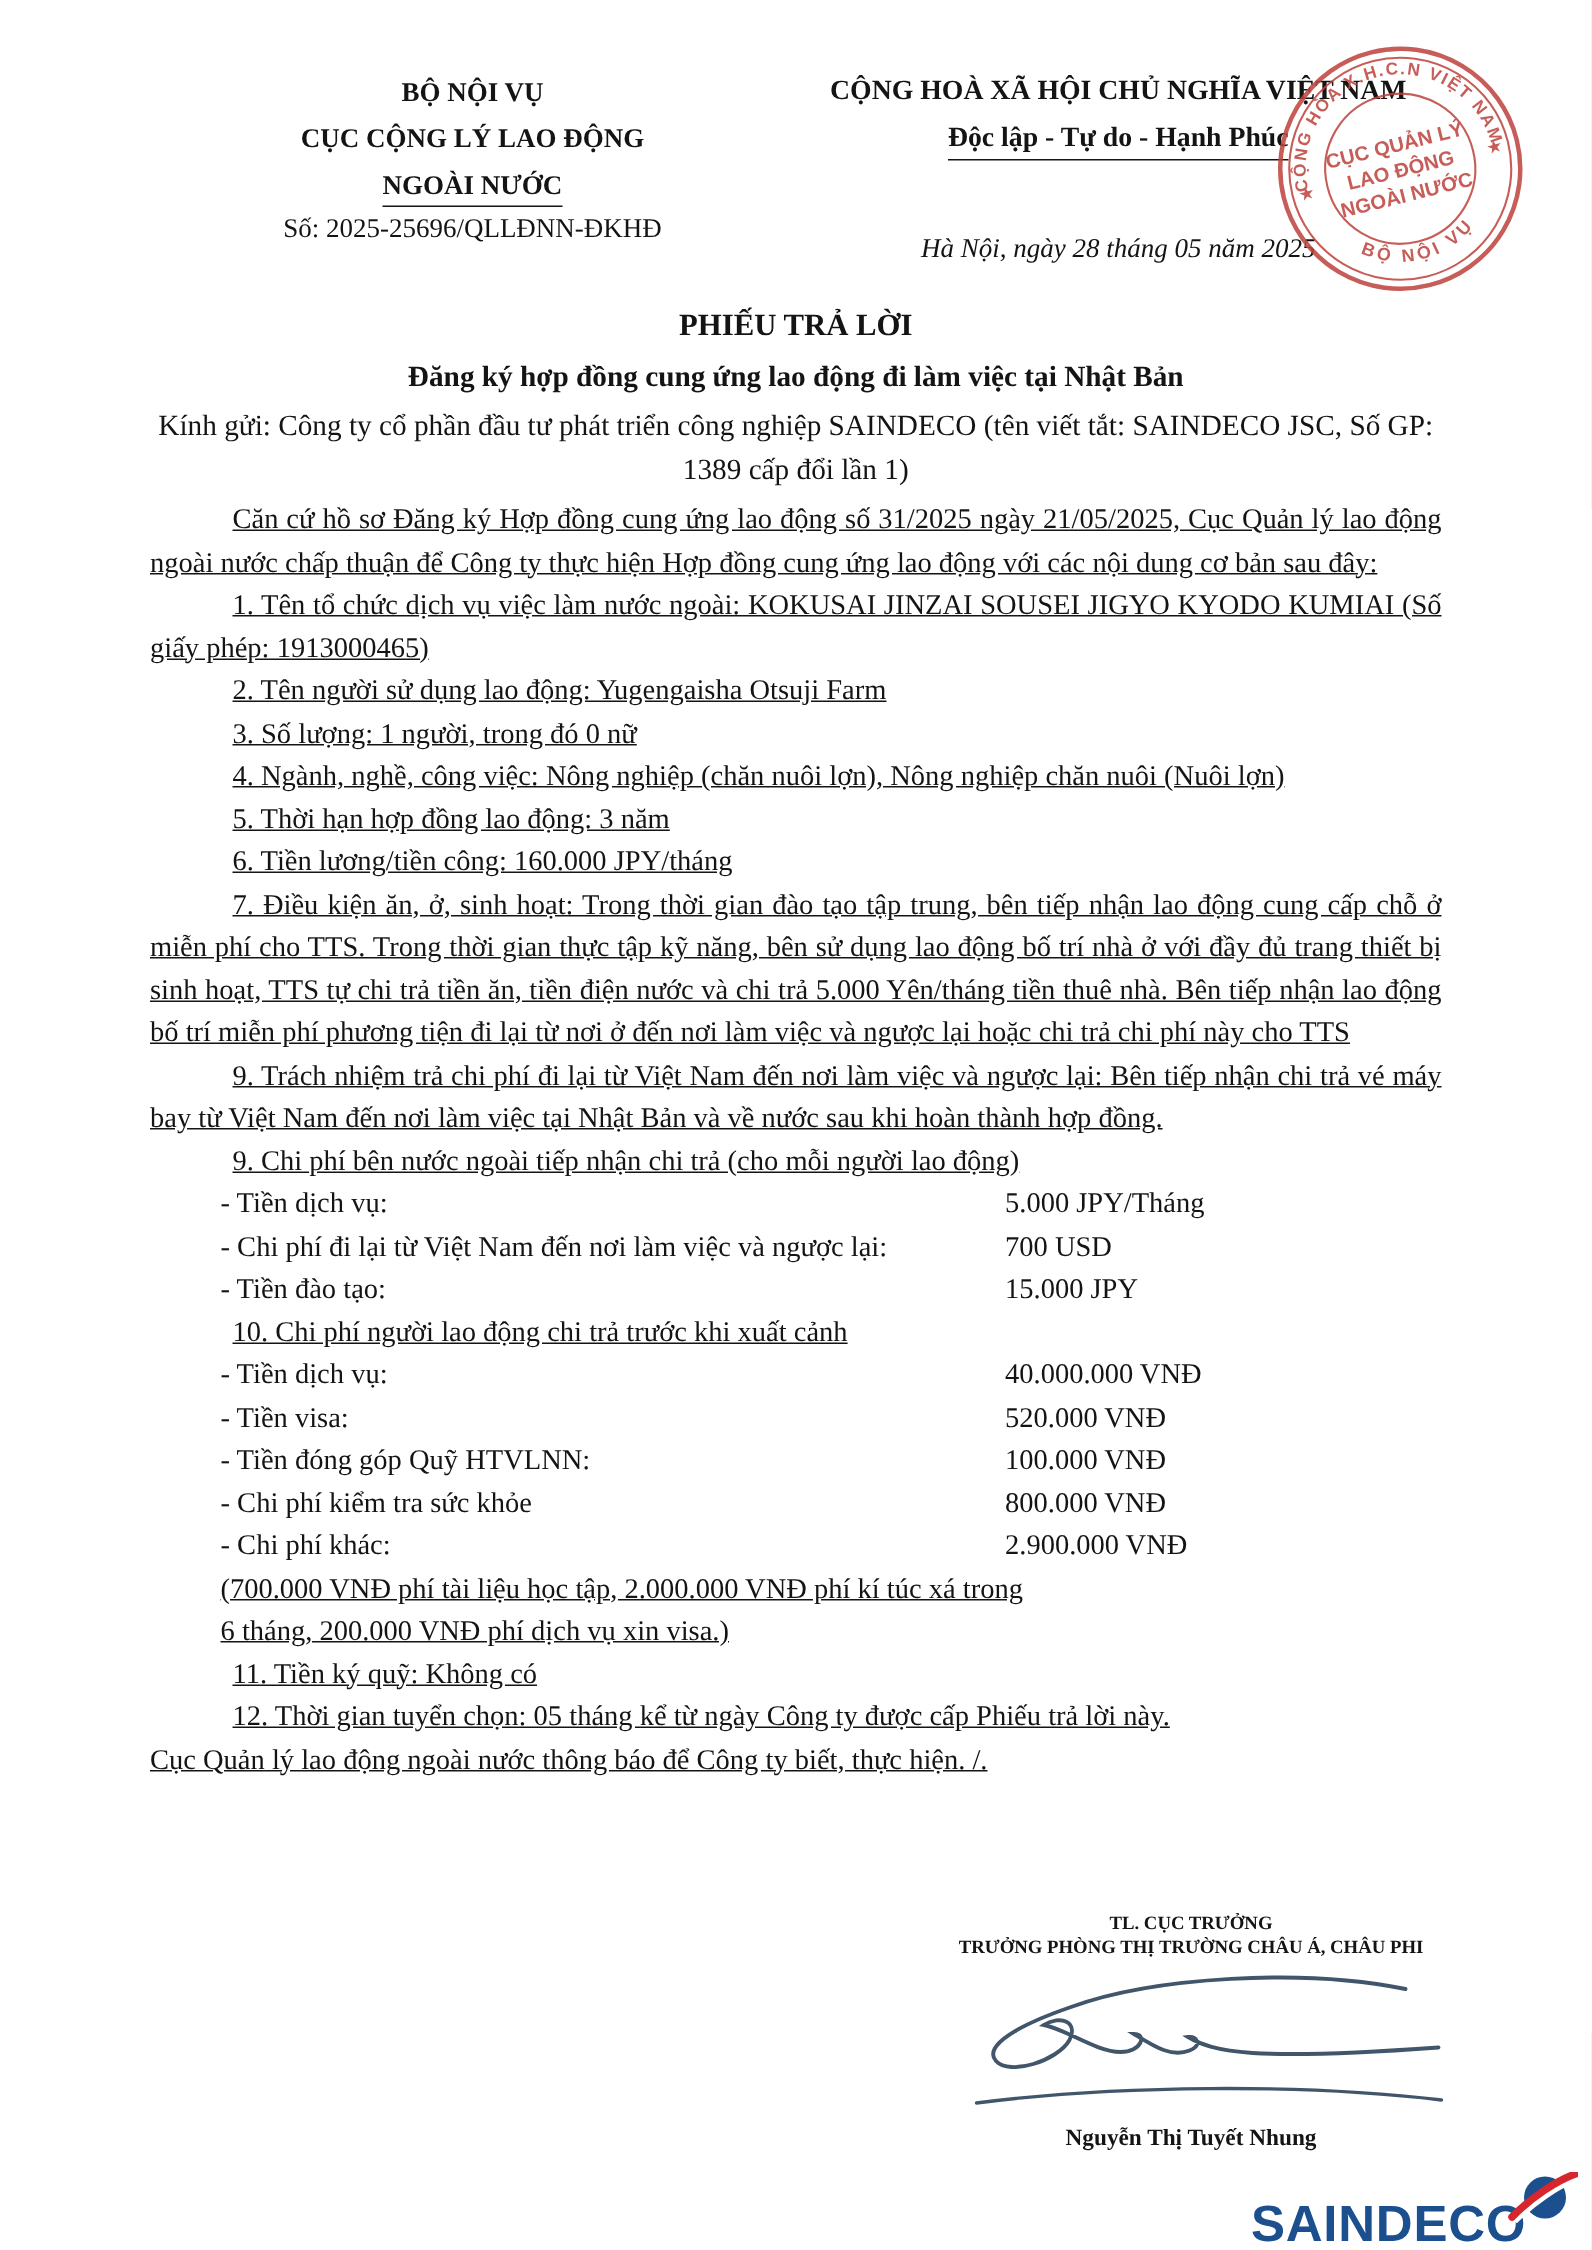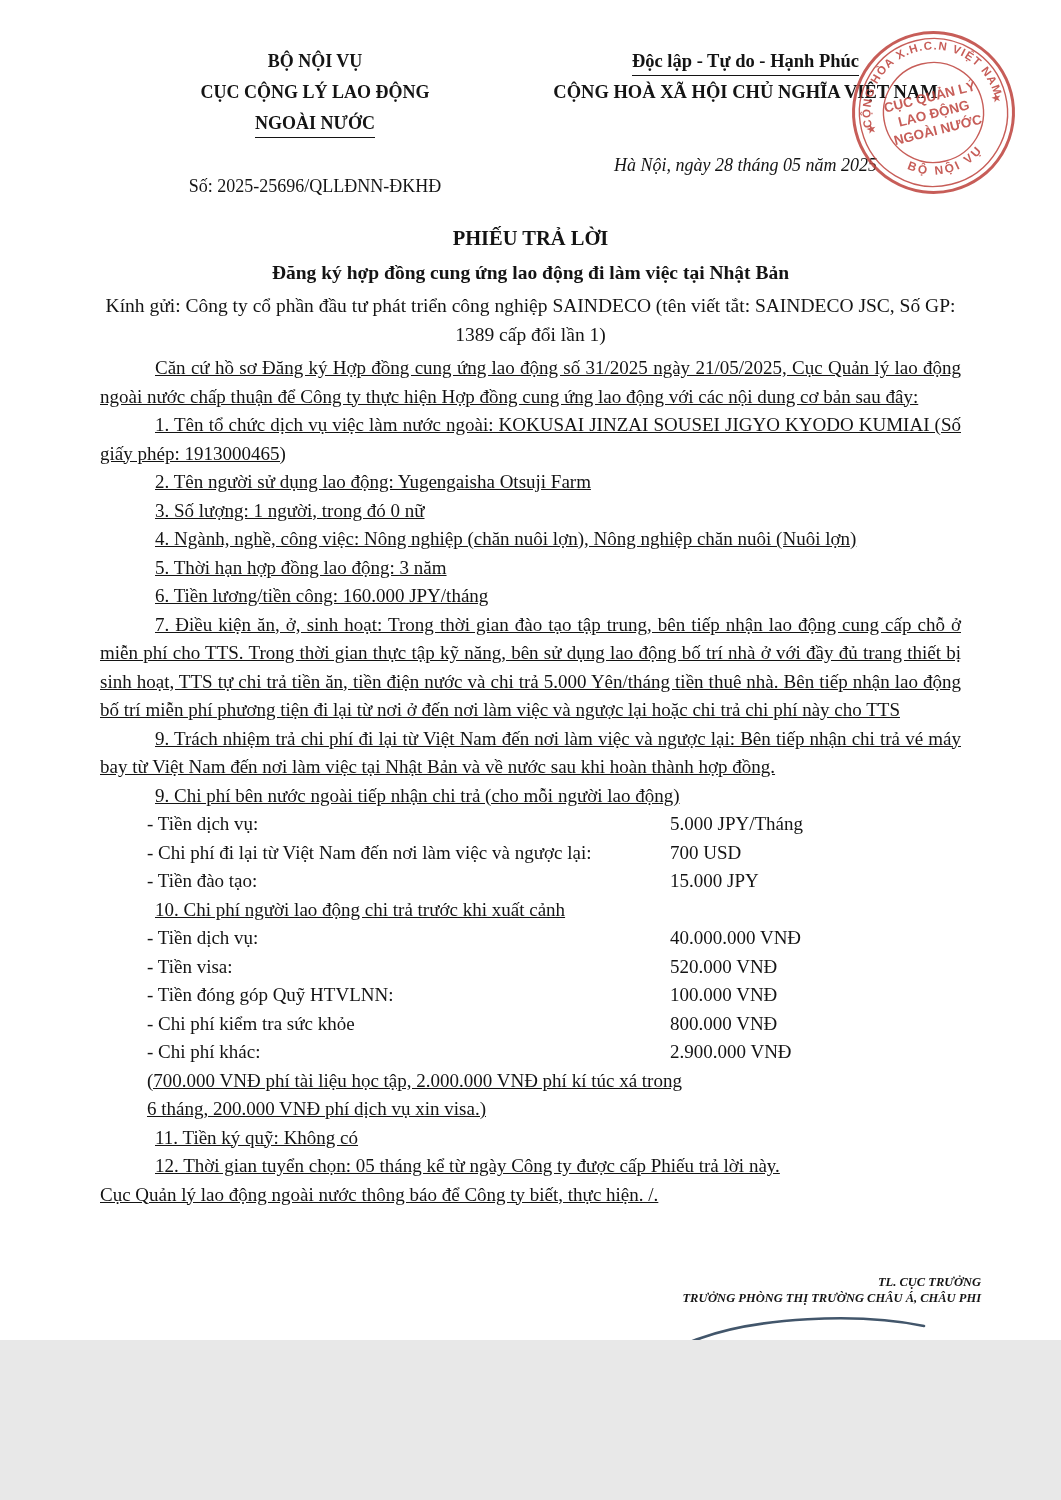--- a/index.html
+++ b/index.html
@@ -1,47 +1,47 @@
 <!DOCTYPE html>
 <html><head>
 <meta charset="utf-8">
 <style>
   html,body{margin:0;padding:0;background:#e8e8e8;}
   .page{
-    width:1061px;height:1340px;background:#ffffff;position:relative;
+    width:1061px;height:1500px;background:#ffffff;position:relative;
     margin:0 auto;overflow:hidden;color:#141414;
     font-family:"Liberation Serif","DejaVu Serif",serif;
     font-size:19px;line-height:28.5px;
   }
   .content{padding:46px 100px 0 100px;}
   
   .hdr{display:flex;}
   .hdr-left{width:430px;text-align:center;}
   .hdr-right{width:431px;text-align:center;}
   .hdr-line{font-weight:bold;font-size:18px;line-height:31px;}
   .hdr-line-lg{font-weight:bold;font-size:18.5px;line-height:31px;}
   .u{display:inline-block;border-bottom:1.6px solid #141414;padding-bottom:1px;line-height:26px;}
-  .doc-number{margin-top:34px;font-size:18px;line-height:26px;}
+  .doc-number{font-size:18px;line-height:26px;}
   .date-line{margin-top:44px;font-size:18px;font-style:italic;line-height:26px;}
   
   .stamp{position:absolute;left:845px;top:24px;width:177px;height:177px;pointer-events:none;}
   
   .doc-title{margin-top:24px;text-align:center;font-weight:bold;font-size:20.5px;line-height:30px;}
   .doc-subtitle{margin-top:5px;text-align:center;font-weight:bold;font-size:19.5px;line-height:29px;}
   .recipient{margin-top:5px;text-align:center;font-size:19.5px;line-height:28.5px;}
   
   .body{margin-top:5px;}
   .body p{margin:0;text-align:justify;text-indent:55px;text-decoration:underline;}
   .body p.no-indent{text-indent:0;}
   .fee{display:flex;}
   .fee .lbl{width:570px;padding-left:47px;box-sizing:border-box;}
   .fee .val{flex:1;}
   .note{padding-left:47px;width:545px;text-align:left !important;text-indent:0 !important;}
   
-  .sig-block{position:absolute;left:581px;top:1274px;width:400px;text-align:right;font-style:italic;}
+  .sig-block{position:absolute;left:594px;top:1274px;width:400px;text-align:center;}
   .sig-title1{font-weight:bold;font-size:12.5px;line-height:16px;font-family:"Liberation Serif",serif;}
   .sig-title2{font-weight:bold;font-size:12.5px;line-height:16px;font-family:"Liberation Serif",serif;}
   .sig-svg{display:block;margin:4px auto 0 auto;}
   .sig-name{font-weight:bold;font-size:15.5px;line-height:20px;margin-top:0;}
   
   .logo{position:absolute;left:834px;top:1448px;}
 </style>
 </head>
 <body>
 
@@ -49,22 +49,22 @@
   <div class="content">
 
     <div class="hdr">
       <div class="hdr-left">
         <div class="hdr-line">BỘ NỘI VỤ</div>
         <div class="hdr-line">CỤC CỘNG LÝ LAO ĐỘNG</div>
         <div class="hdr-line"><span class="u">NGOÀI NƯỚC</span></div>
         <div class="doc-number">Số: 2025-25696/QLLĐNN-ĐKHĐ</div>
       </div>
       <div class="hdr-right">
+        <div class="hdr-line-lg">CỘNG HOÀ XÃ HỘI CHỦ NGHĨA VIỆT NAM</div>
         <div class="hdr-line-lg"><span class="u">Độc lập - Tự do - Hạnh Phúc</span></div>
-        <div class="hdr-line-lg">CỘNG HOÀ XÃ HỘI CHỦ NGHĨA VIỆT NAM</div>
         <div class="date-line">Hà Nội, ngày 28 tháng 05 năm 2025</div>
       </div>
     </div>
 
     <div class="doc-title">PHIẾU TRẢ LỜI</div>
     <div class="doc-subtitle">Đăng ký hợp đồng cung ứng lao động đi làm việc tại Nhật Bản</div>
     <div class="recipient">Kính gửi: Công ty cổ phần đầu tư phát triển công nghiệp SAINDECO (tên viết tắt: SAINDECO JSC, Số GP: 1389 cấp đổi lần 1)</div>
 
     <div class="body">
       <p>Căn cứ hồ sơ Đăng ký Hợp đồng cung ứng lao động số 31/2025 ngày 21/05/2025, Cục Quản lý lao động ngoài nước chấp thuận để Công ty thực hiện Hợp đồng cung ứng lao động với các nội dung cơ bản sau đây:</p>

